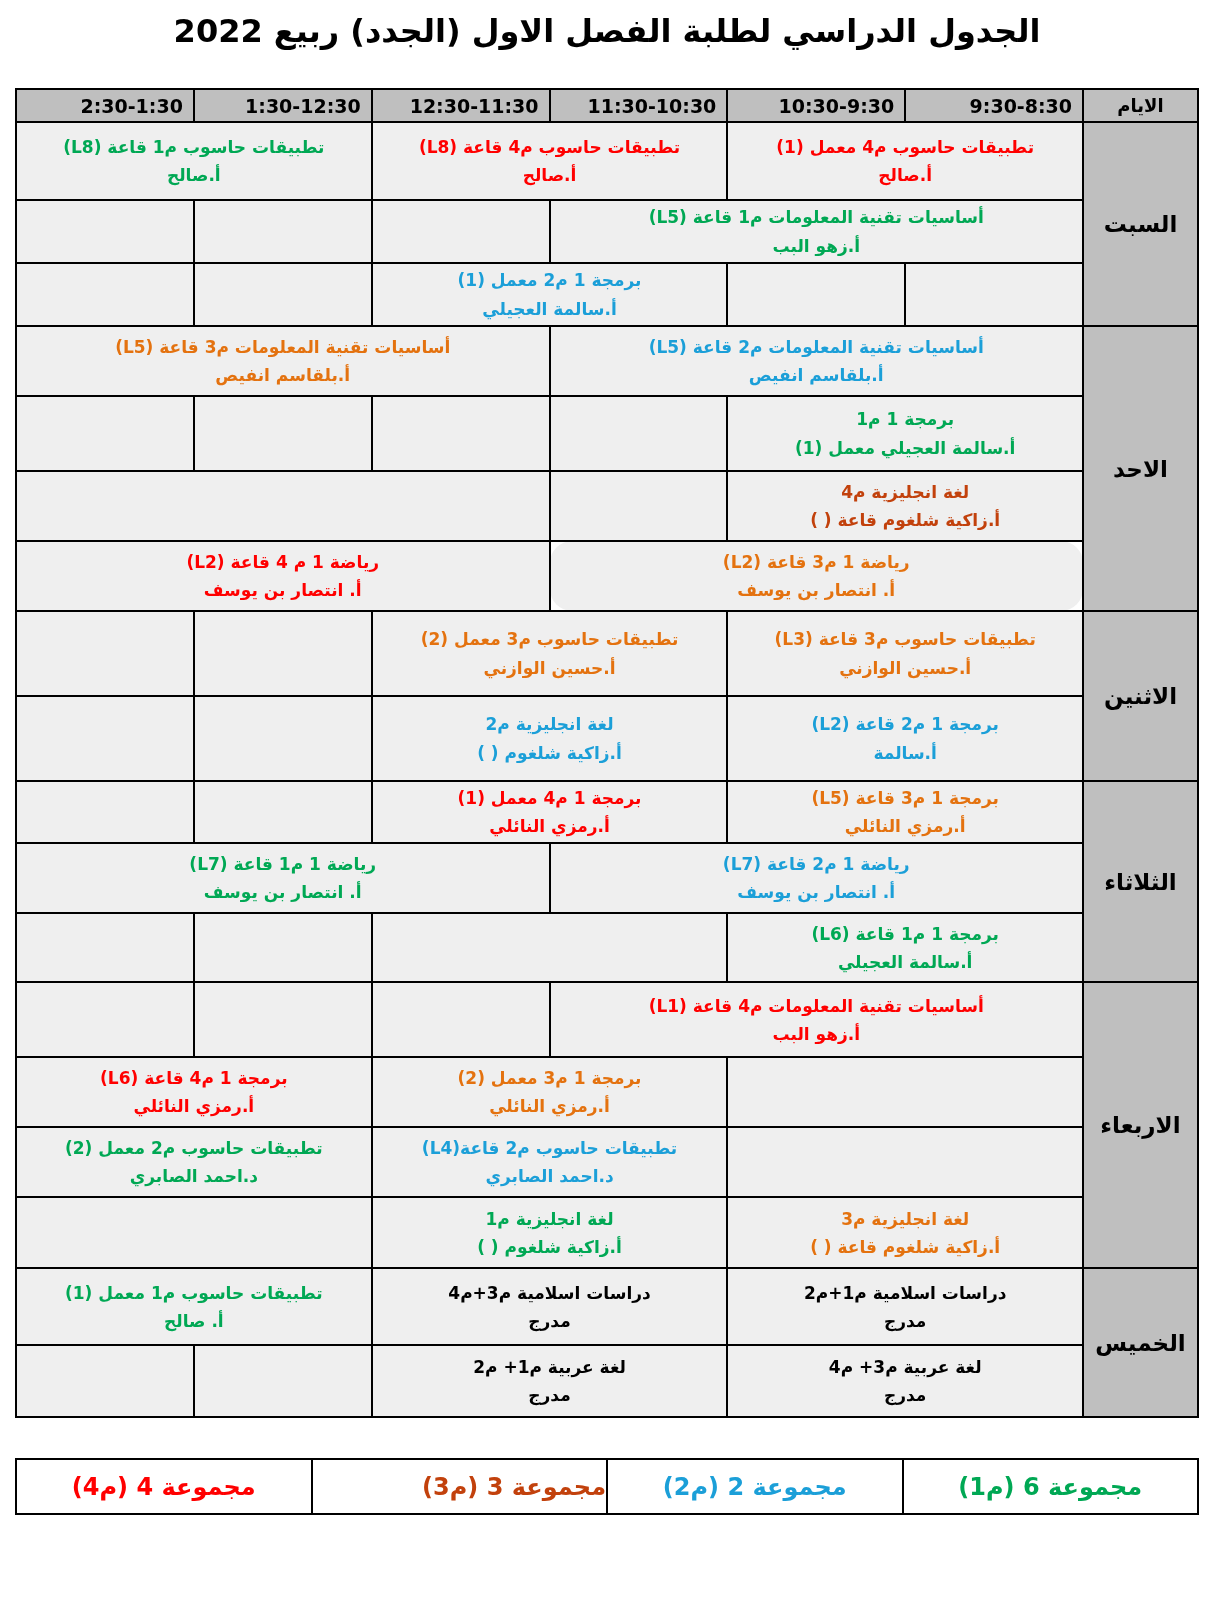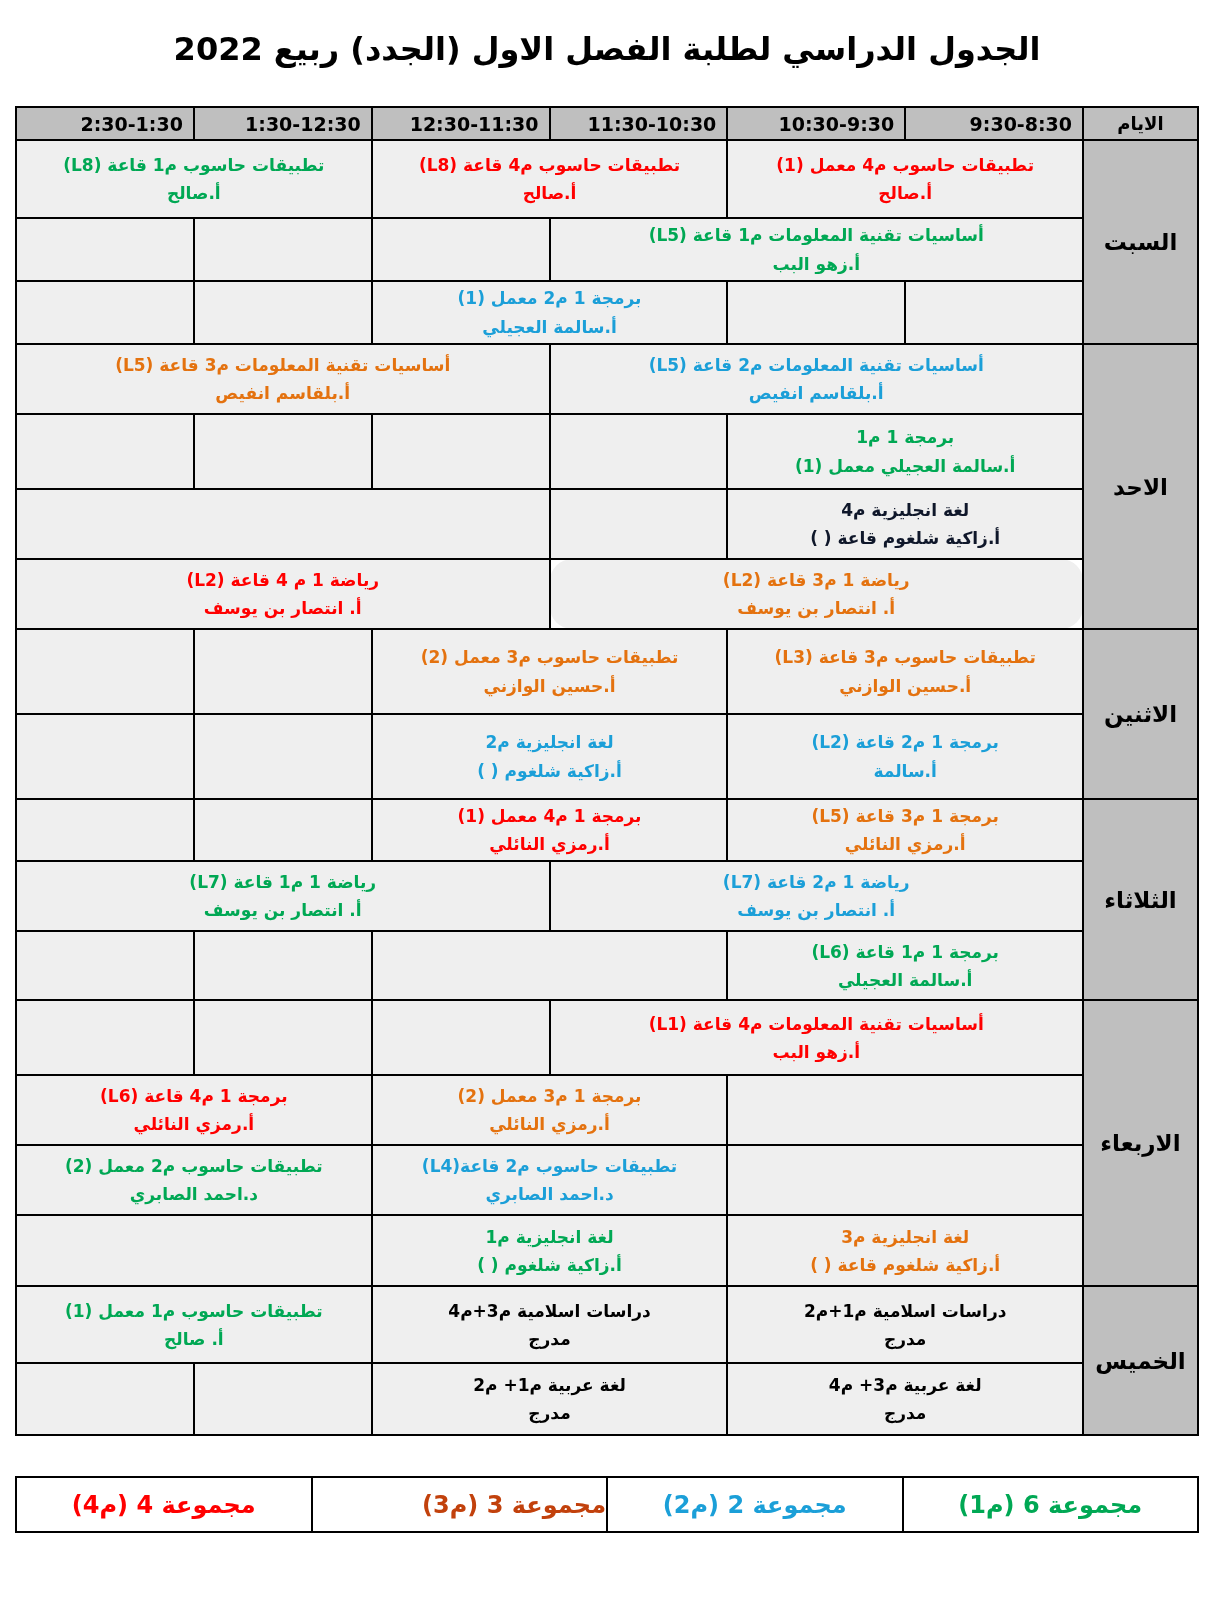--- a/index.html
+++ b/index.html
@@ -3,21 +3,21 @@
 <meta charset="utf-8">
 <style>
   * { margin:0; padding:0; box-sizing:border-box; }
   html, body { background:#ffffff; }
   body {
     width:1214px; height:1600px;
     font-family:"DejaVu Sans","Liberation Sans",sans-serif;
     direction:rtl;
     overflow:hidden;
   }
-  .page { width:1214px; height:1348px; padding-top:30px; }
+  .page { width:1214px; height:1348px; padding-top:12px; }
   .title {
     text-align:center;
     font-size:32px;
     font-weight:bold;
     color:#000;
     margin-bottom:38px;
     white-space:nowrap;
   }
   table.schedule {
     table-layout:fixed;
@@ -125,21 +125,21 @@
           <td colspan="3" class="slot" style="color: rgb(228, 114, 15);">أساسيات تقنية المعلومات م3 قاعة (L5)<br>أ.بلقاسم انفيص</td>
         </tr>
         <tr style="height: 75px;">
           <td colspan="2" class="slot" style="color: rgb(0, 168, 84);">برمجة 1 م1<br>أ.سالمة العجيلي معمل (1)</td>
           <td colspan="1" class="slot"></td>
           <td colspan="1" class="slot"></td>
           <td colspan="1" class="slot"></td>
           <td colspan="1" class="slot"></td>
         </tr>
         <tr style="height: 70px;">
-          <td colspan="2" class="slot" style="color: #0f172a; margin-left: 10px;">لغة انجليزية م4<br>أ.زاكية شلغوم قاعة (  )</td>
+          <td colspan="2" class="slot" style="color: #c2410c; margin-left: 10px;">لغة انجليزية م4<br>أ.زاكية شلغوم قاعة (  )</td>
           <td colspan="1" class="slot"></td>
           <td colspan="3" class="slot"></td>
         </tr>
         <tr style="height: 70px;">
           <td colspan="3" class="slot" style="color: rgb(228, 114, 15); border-radius: 22px;">رياضة 1 م3 قاعة (L2)<br>أ. انتصار بن يوسف</td>
           <td colspan="3" class="slot" style="color: rgb(255, 0, 0);">رياضة 1 م 4 قاعة (L2)<br>أ. انتصار بن يوسف</td>
         </tr>
         <tr style="height: 85px;">
           <td rowspan="2" class="day-cell">الاثنين</td>
           <td colspan="2" class="slot" style="color: rgb(228, 114, 15);">تطبيقات حاسوب م3 قاعة (L3)<br>أ.حسين الوازني</td>

